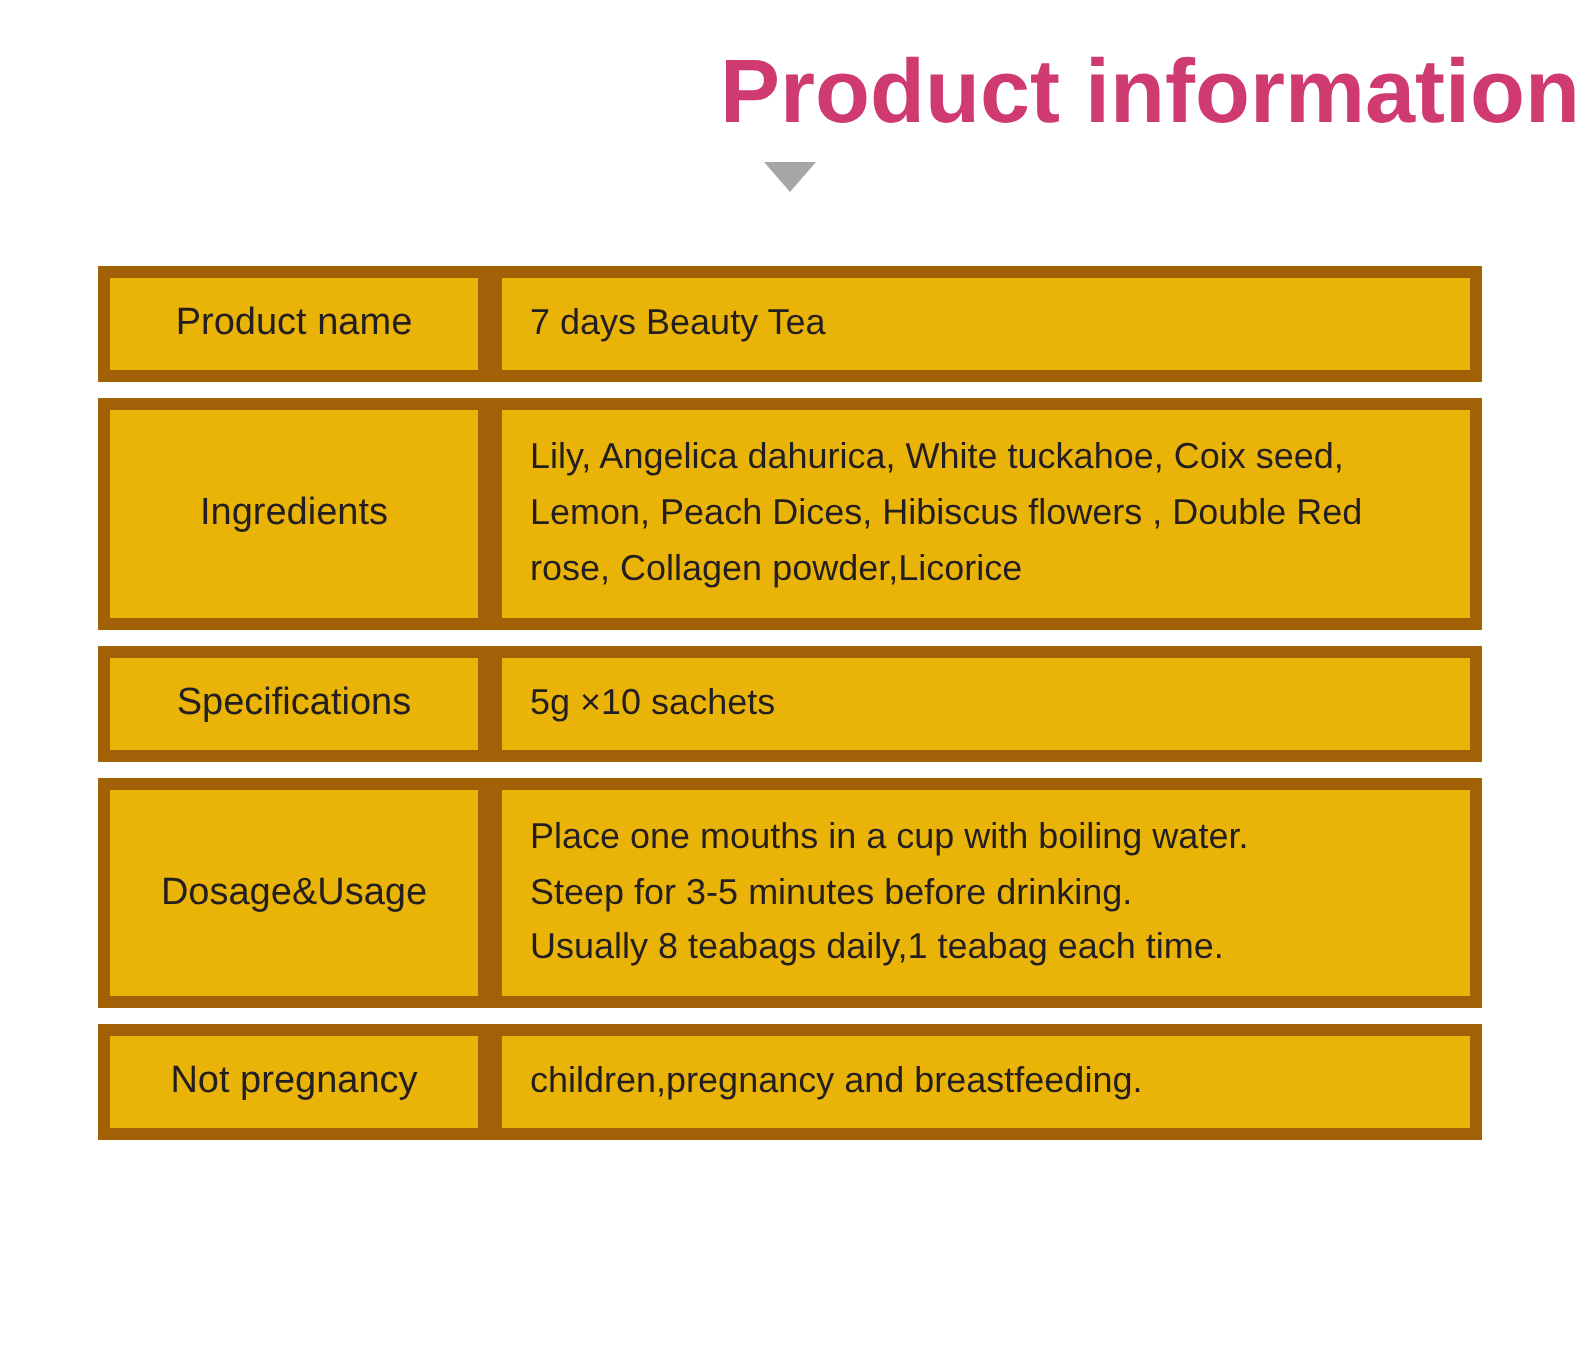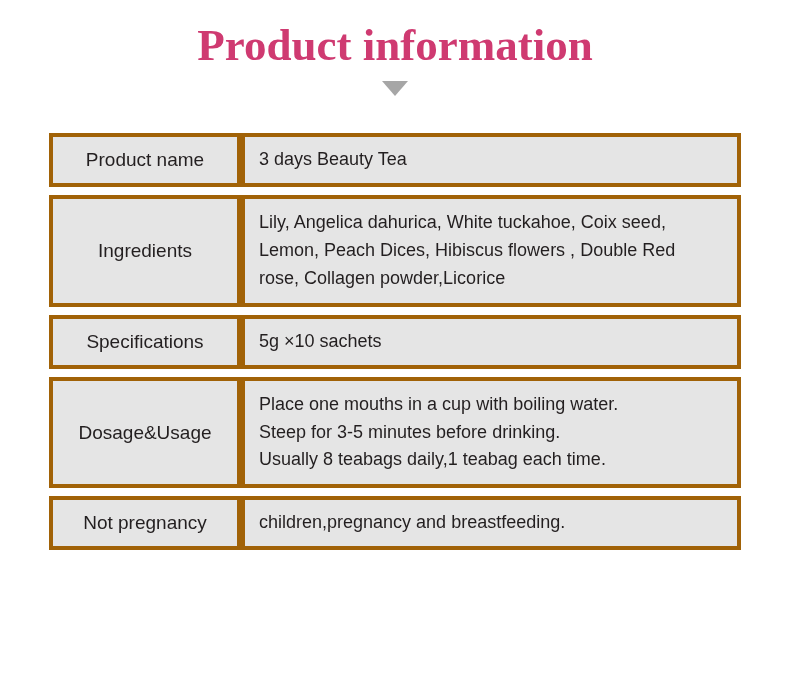--- a/index.html
+++ b/index.html
@@ -14,22 +14,22 @@
     color: #231f20;
     overflow: hidden;
   }
   .page {
     position: relative;
     width: 790px;
     height: 675px;
     box-sizing: border-box;
   }
   .title {
-    text-align: center;
-    font-family: Liberation Serif, serif;
+    text-align: right;
+    font-family: Liberation Sans, sans-serif;
     font-weight: bold;
     font-size: 45px;
     color: #cf3a71;
     letter-spacing: 0px;
     margin: 0;
     padding-top: 22px;
     line-height: 1.05;
   }
   .arrow-wrap {
     text-align: center;
@@ -45,23 +45,23 @@
     border-top: 15px solid #a6a6a6;
   }
   .table {
     margin: 18px auto 0 auto;
     width: 692px;
     border-collapse: separate;
     border-spacing: 0 8px;
     table-layout: fixed;
   }
   .table td {
-    border: 4px solid #a16207;
+    border: 6px solid #a16207;
     vertical-align: middle;
-    background: #e5e5e5;
+    background: #eab308;
   }
   td.label {
     width: 172px;
     text-align: center;
     font-size: 19px;
     padding: 8px 6px;
     color: #231f20;
   }
   td.value {
     font-size: 18px;
@@ -81,21 +81,21 @@
 
   <div class="arrow-wrap">
     <span class="arrow"></span>
   </div>
 
   <table class="table">
     <tbody>
       <tr>
         <td class="label">Product name</td>
         <td class="value">
-          <span class="value-line">3 days Beauty Tea</span>
+          <span class="value-line">7 days Beauty Tea</span>
         </td>
       </tr>
 
       <tr class="row-tall">
         <td class="label">Ingredients</td>
         <td class="value">
           <span class="value-line">Lily, Angelica dahurica, White tuckahoe, Coix seed,</span>
           <span class="value-line">Lemon, Peach Dices, Hibiscus flowers , Double Red</span>
           <span class="value-line">rose, Collagen powder,Licorice</span>
         </td>

